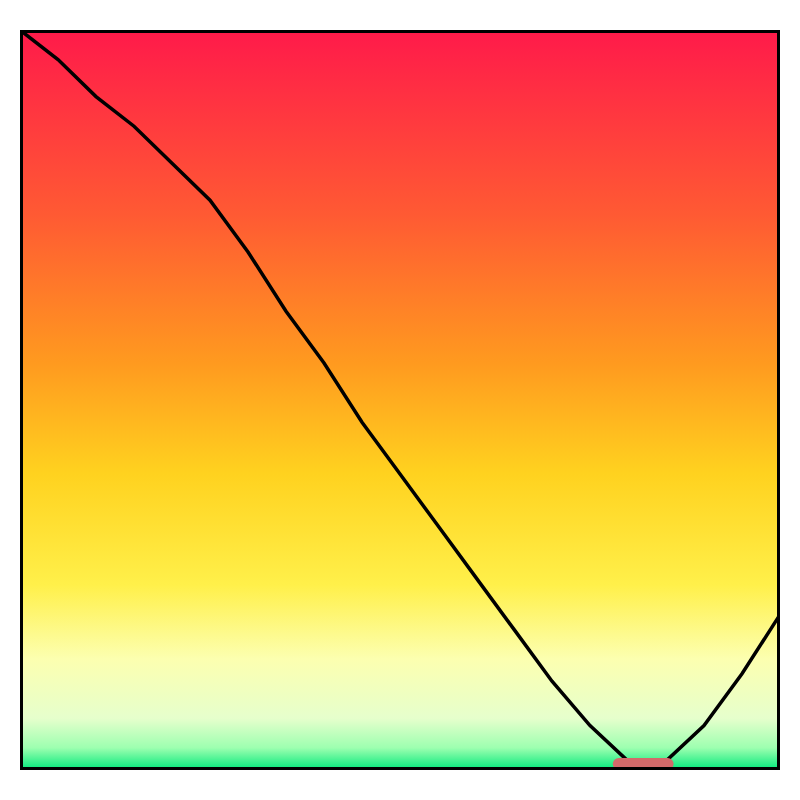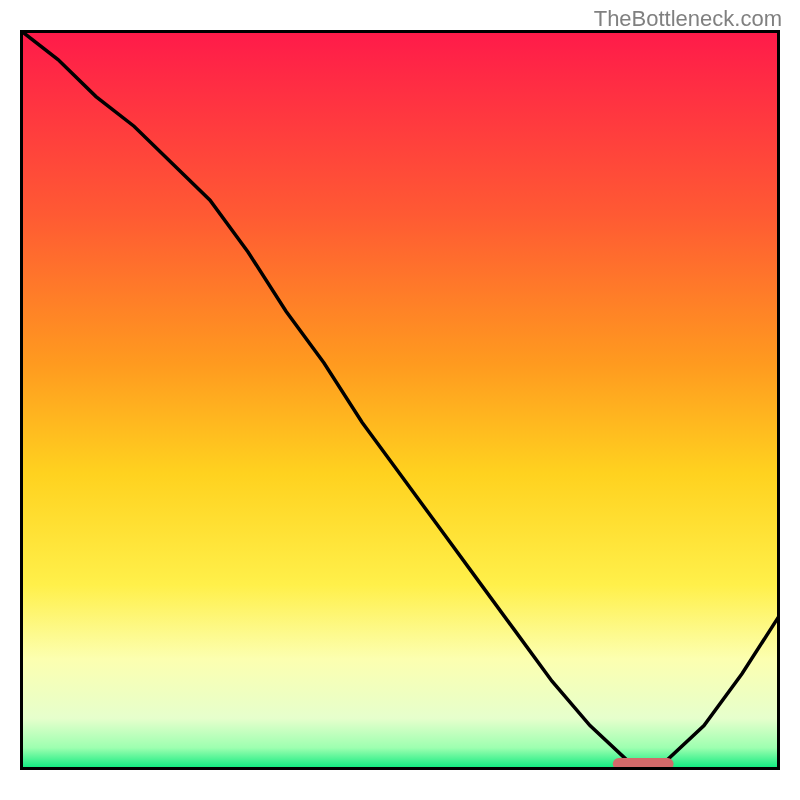--- a/index.html
+++ b/index.html
@@ -34,21 +34,20 @@
   .plot-area svg {
     width: 100%;
     height: 100%;
     display: block;
   }
 </style>
 </head>
 <body>
 
 <div class="container">
-  <div class="watermark">TheBottleneck.com</div>
 
   <div class="plot-area">
     <svg viewBox="0 0 760 740" preserveAspectRatio="none">
       <defs>
         <linearGradient id="bg-grad" x1="0" y1="0" x2="0" y2="1">
             <stop offset="0%" stop-color="#ff1a4a"></stop>
             <stop offset="25%" stop-color="#ff5a33"></stop>
             <stop offset="45%" stop-color="#ff9a1f"></stop>
             <stop offset="60%" stop-color="#ffd21f"></stop>
             <stop offset="75%" stop-color="#fff04a"></stop>

